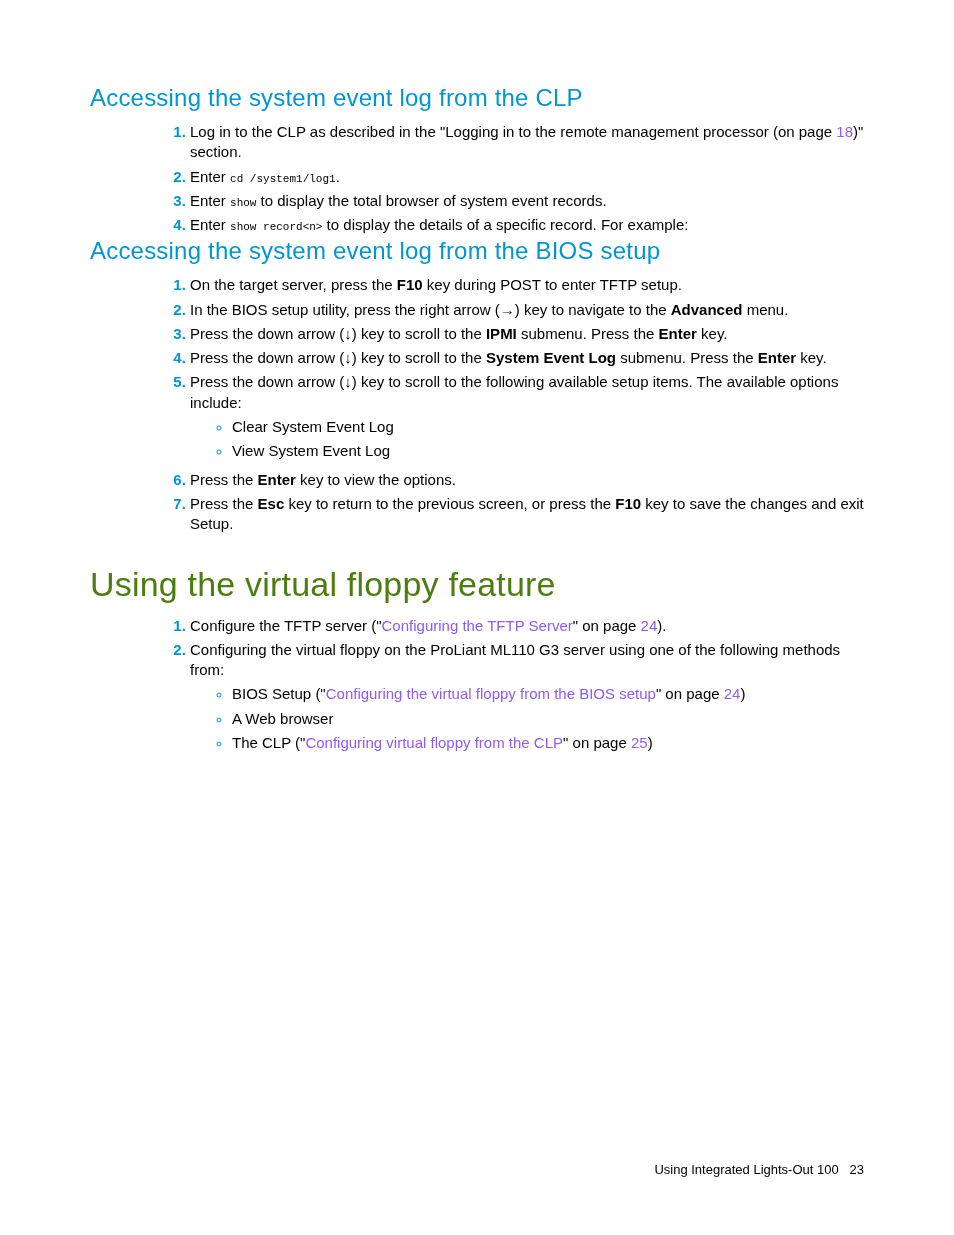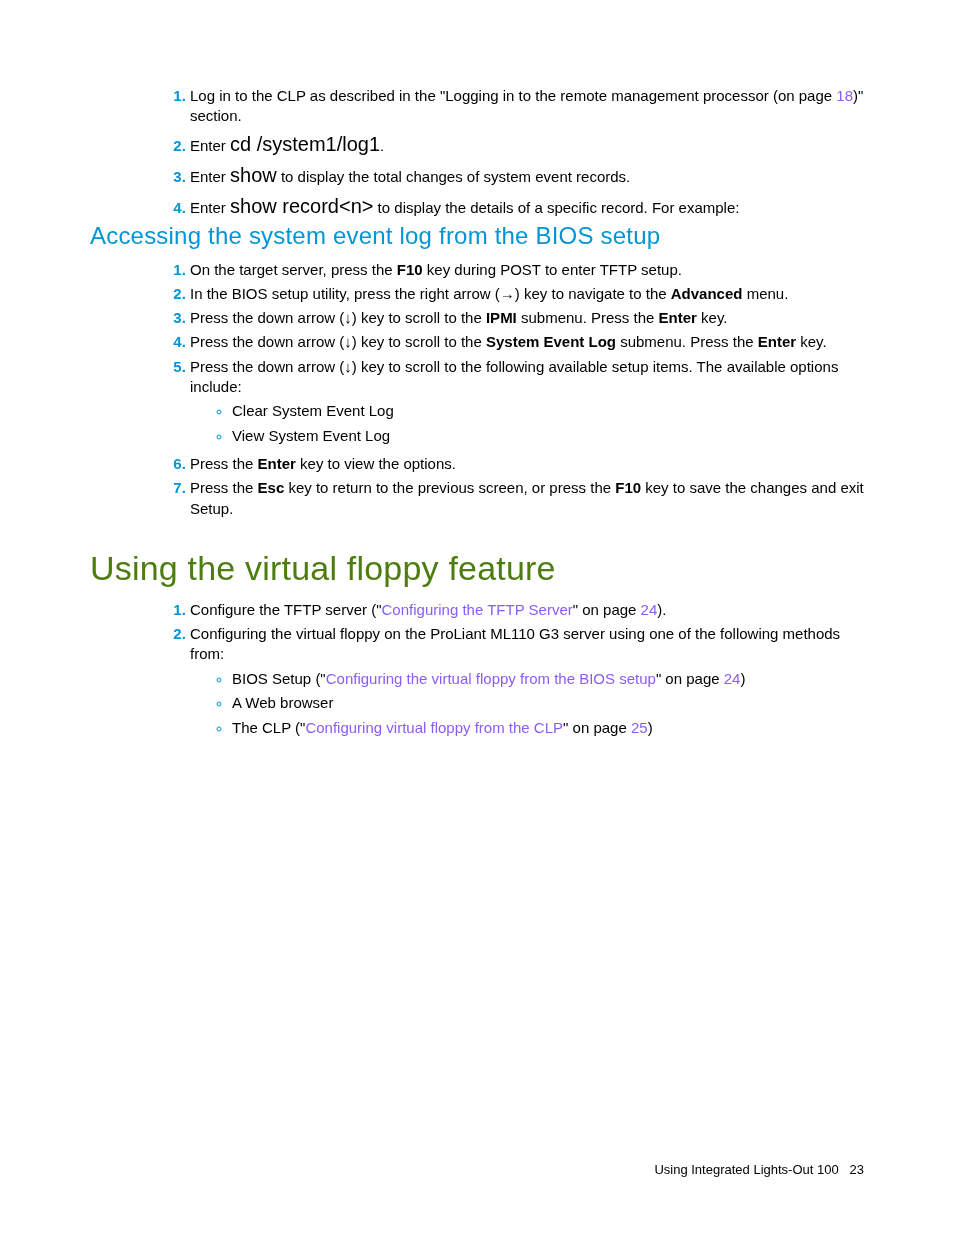--- a/index.html
+++ b/index.html
@@ -59,22 +59,22 @@
   ul.bullets > li {
     font-size: 15px;
     line-height: 1.5;
     padding: 1px 0;
   }
   ul.bullets > li::marker {
     color: #0096d6;
     font-size: 13px;
   }
   .mono {
-    font-family: Liberation Sans, sans-serif;
-    font-size: 20px;
+    font-family: Liberation Mono, monospace;
+    font-size: 11px;
     text-align: center;
   }
   .code-block {
     font-family: "Courier New", monospace;
     font-size: 15px;
     line-height: 1.35;
     white-space: pre;
     margin: 2px 0 8px 60px;
   }
   .link {
@@ -88,29 +88,30 @@
     font-size: 13px;
     margin-top: 20px;
   }
   b { font-weight: bold; }
 </style>
 </head>
 <body>
 
 <div class="page">
 
+  <div class="h2">Accessing the system event log from the CLP</div>
   <ol class="steps">
     <li>
       <span>Log in to the CLP as described in the "Logging in to the remote management processor (on page </span><a class="link">18</a><span>)" section.</span>
     </li>
     <li>
       <span>Enter </span><span class="mono">cd /system1/log1</span><span>.</span>
     </li>
     <li>
-      <span>Enter </span><span class="mono">show</span><span> to display the total changes of system event records.</span>
+      <span>Enter </span><span class="mono">show</span><span> to display the total browser of system event records.</span>
     </li>
     <li>
       <span>Enter </span><span class="mono">show record&lt;n&gt;</span><span> to display the details of a specific record. For example:</span>
     </li>
   </ol>
 
   <div class="h2">Accessing the system event log from the BIOS setup</div>
   <ol class="steps">
     <li>
       <span>On the target server, press the </span><b>F10</b><span> key during POST to enter TFTP setup.</span>

